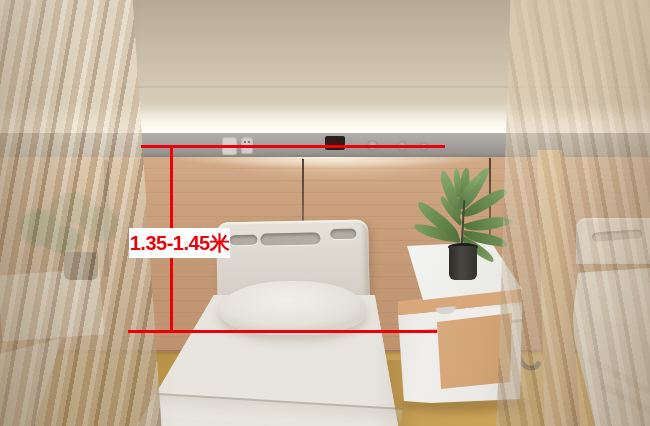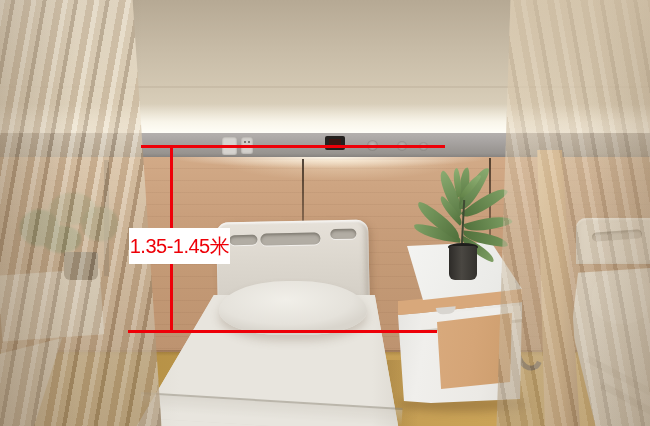--- a/index.html
+++ b/index.html
@@ -173,23 +173,23 @@
   .curtain-right-tone{left:495px;top:0;width:155px;height:426px;
     clip-path:polygon(10% 0,100% 0,100% 100%,1% 100%);
     background:linear-gradient(180deg,rgba(222,206,180,.6) 0%,rgba(222,206,180,.15) 40%,rgba(110,88,60,.22) 100%),
       linear-gradient(270deg,rgba(130,110,85,.25),rgba(130,110,85,0) 40%);}
 
   
   :root{--dim-color:#ee0008;}
   .dim-top-line{left:141px;top:145px;width:304px;height:3px;background:var(--dim-color);z-index:30;}
   .dim-vert-line{left:170px;top:145px;width:3px;height:188px;background:var(--dim-color);z-index:30;}
   .dim-bottom-line{left:128px;top:330px;width:309px;height:3px;background:var(--dim-color);z-index:30;}
-  .dim-label{left:129px;top:228px;width:101px;height:36px;background:#fff;z-index:31;
+  .dim-label{left:129px;top:228px;width:101px;height:30px;background:#fff;z-index:31;
     display:flex;align-items:center;justify-content:center;
-    color:var(--dim-color);font-size:20px;font-weight:normal;letter-spacing:-.5px;white-space:nowrap;}
+    color:var(--dim-color);font-size:20px;font-weight:bold;letter-spacing:-.5px;white-space:nowrap;}
 </style>
 </head>
 <body>
 
 <div class="stage">
 
   <div class="upper-wall"></div>
   <div class="upper-wall-shade"></div>
   <div class="wall-crease"></div>
   <div class="light-strip"></div>

